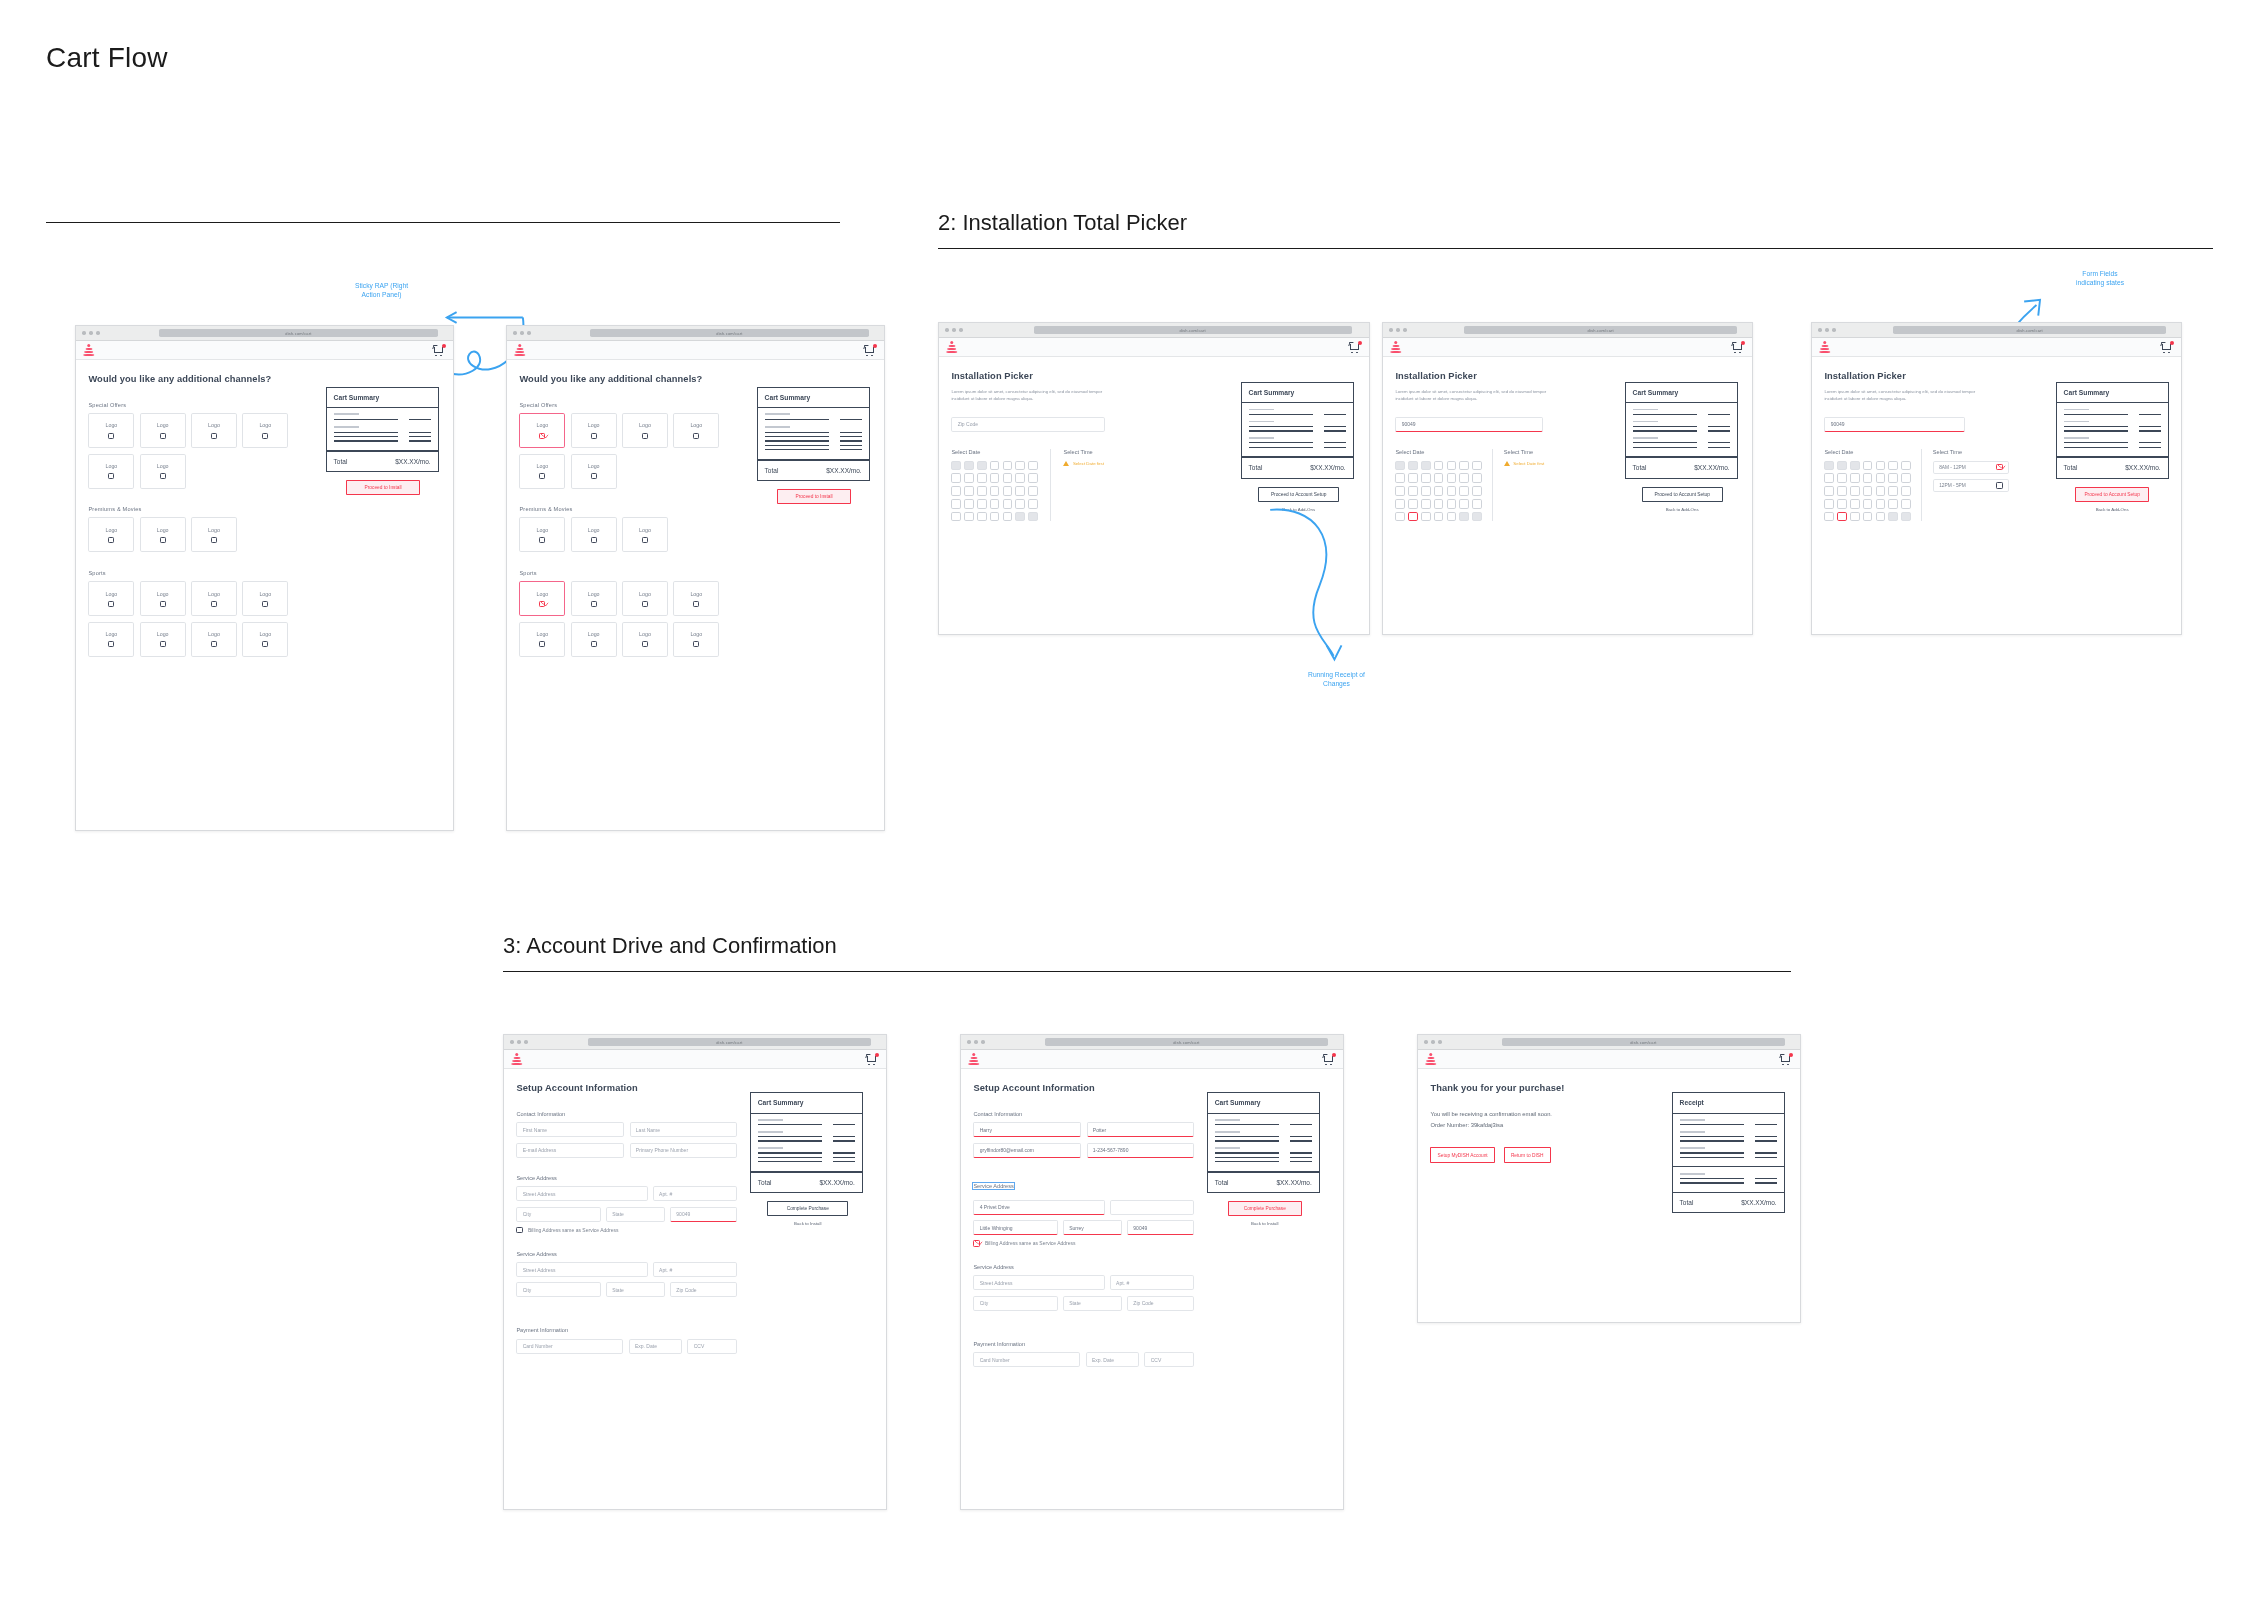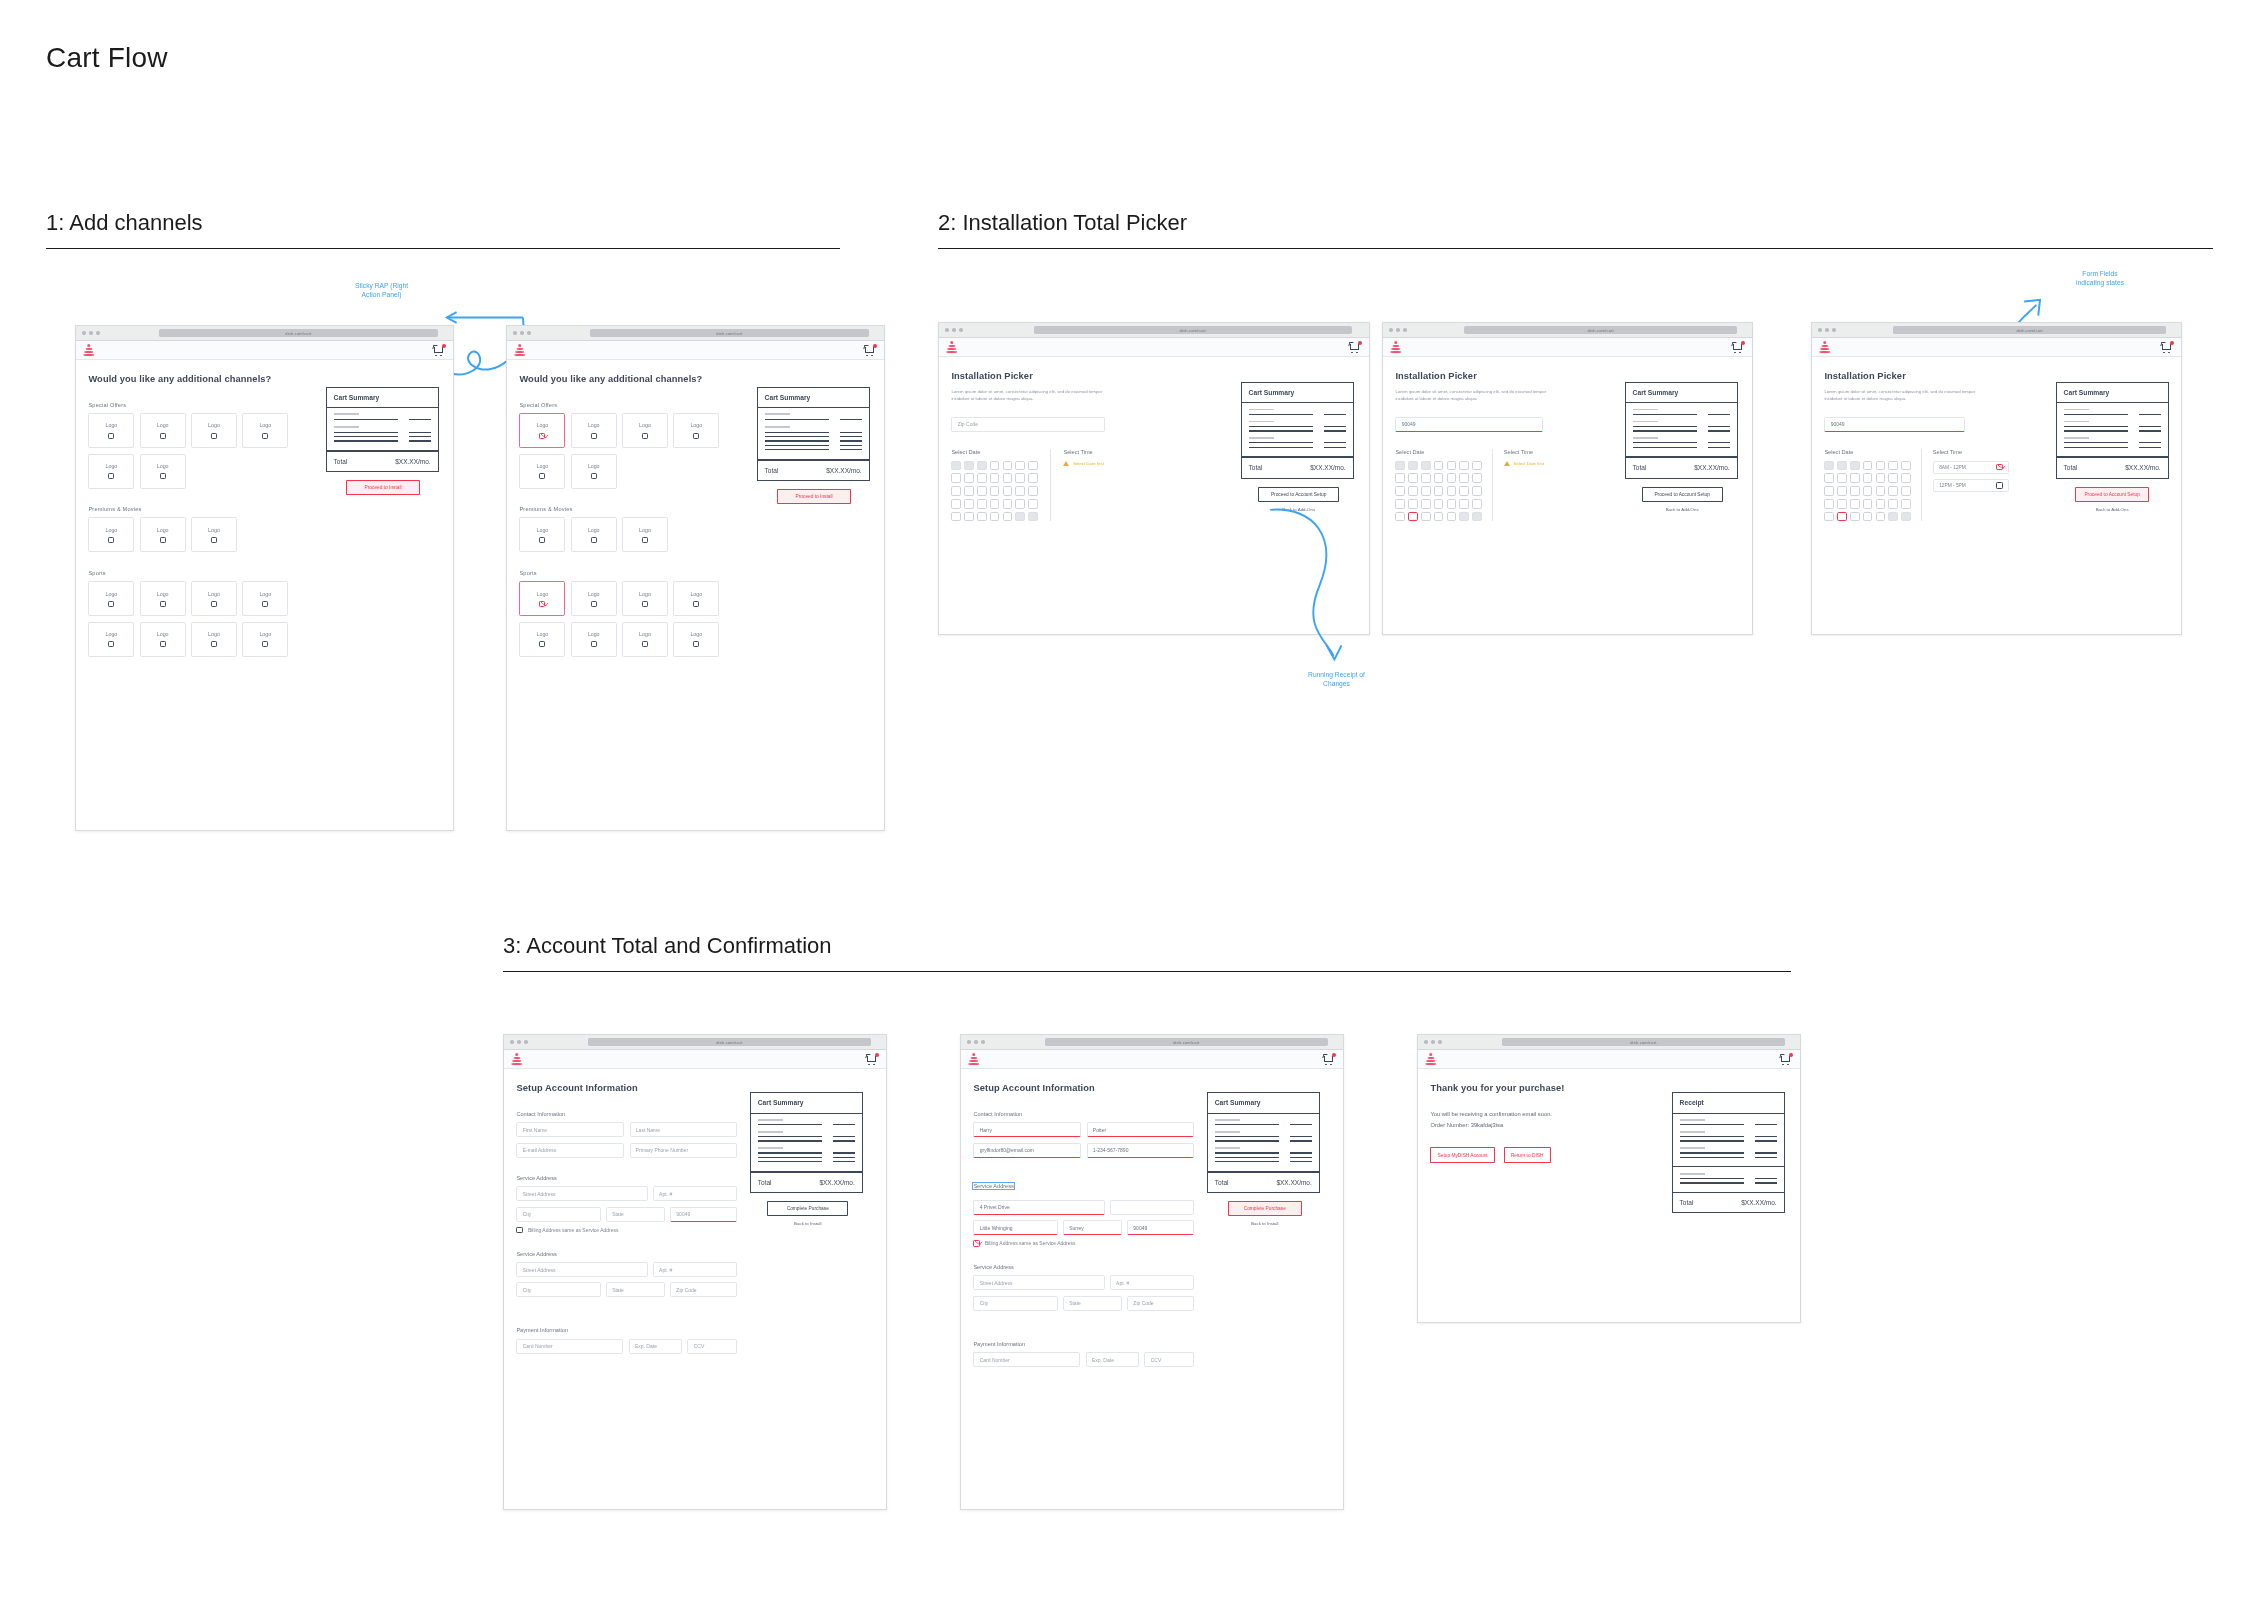--- a/index.html
+++ b/index.html
@@ -168,21 +168,20 @@
   .field-label { font-size:5.6px; color:#6a7382; margin:0 0 5.3px 0; } .mt16{margin-top:14px} .mt20{margin-top:17.6px}
 </style>
 </head>
 <body>
 
 <div class="page">
 
   <div class="doc-title">Cart Flow</div>
 
   <div class="section" style="left:46px; top:210px; width:794px;">
-    <div class="section-title">1: Add channels</div>
     <div class="section-rule"></div>
   </div>
 
   <div class="anno" style="left:333px; top:281px; width:97px;">Sticky RAP (Right
 Action Panel)</div>
   <svg class="anno-svg" style="left:415px; top:291px; width:115px; height:106px;" viewBox="0 0 130 120">
     <path d="M122 30 C 128 70, 90 100, 66 85 C 52 76, 66 62, 72 72 C 80 86, 58 100, 36 92" fill="none" stroke="#3ba3f0" stroke-width="2.2"></path>
     <path d="M47 24 L36 30 L47 36" fill="none" stroke="#3ba3f0" stroke-width="2.2"></path>
     <path d="M36 30 L122 30" fill="none" stroke="#3ba3f0" stroke-width="2.2"></path>
   </svg>
@@ -875,21 +874,21 @@
             <span>$XX.XX/mo.</span>
           </div>
         </div>
         <div class="btn-pink solidish">Proceed to Account Setup</div>
         <div class="sublink">Back to Add-Ons</div>
       </div>
     </div>
   </div>
 
   <div class="section" style="left:503px; top:933px; width:1288px;">
-    <div class="section-title">3: Account Total and Confirmation</div>
+    <div class="section-title">3: Account Drive and Confirmation</div>
     <div class="section-rule"></div>
   </div>
 
   <div class="browser" style="left:503px; top:1034px; width:384px; height:476px;">
     <div class="chrome-bar">
       <div class="dots">
           <i class="dot"></i>
           <i class="dot"></i>
           <i class="dot"></i>
         </div>

